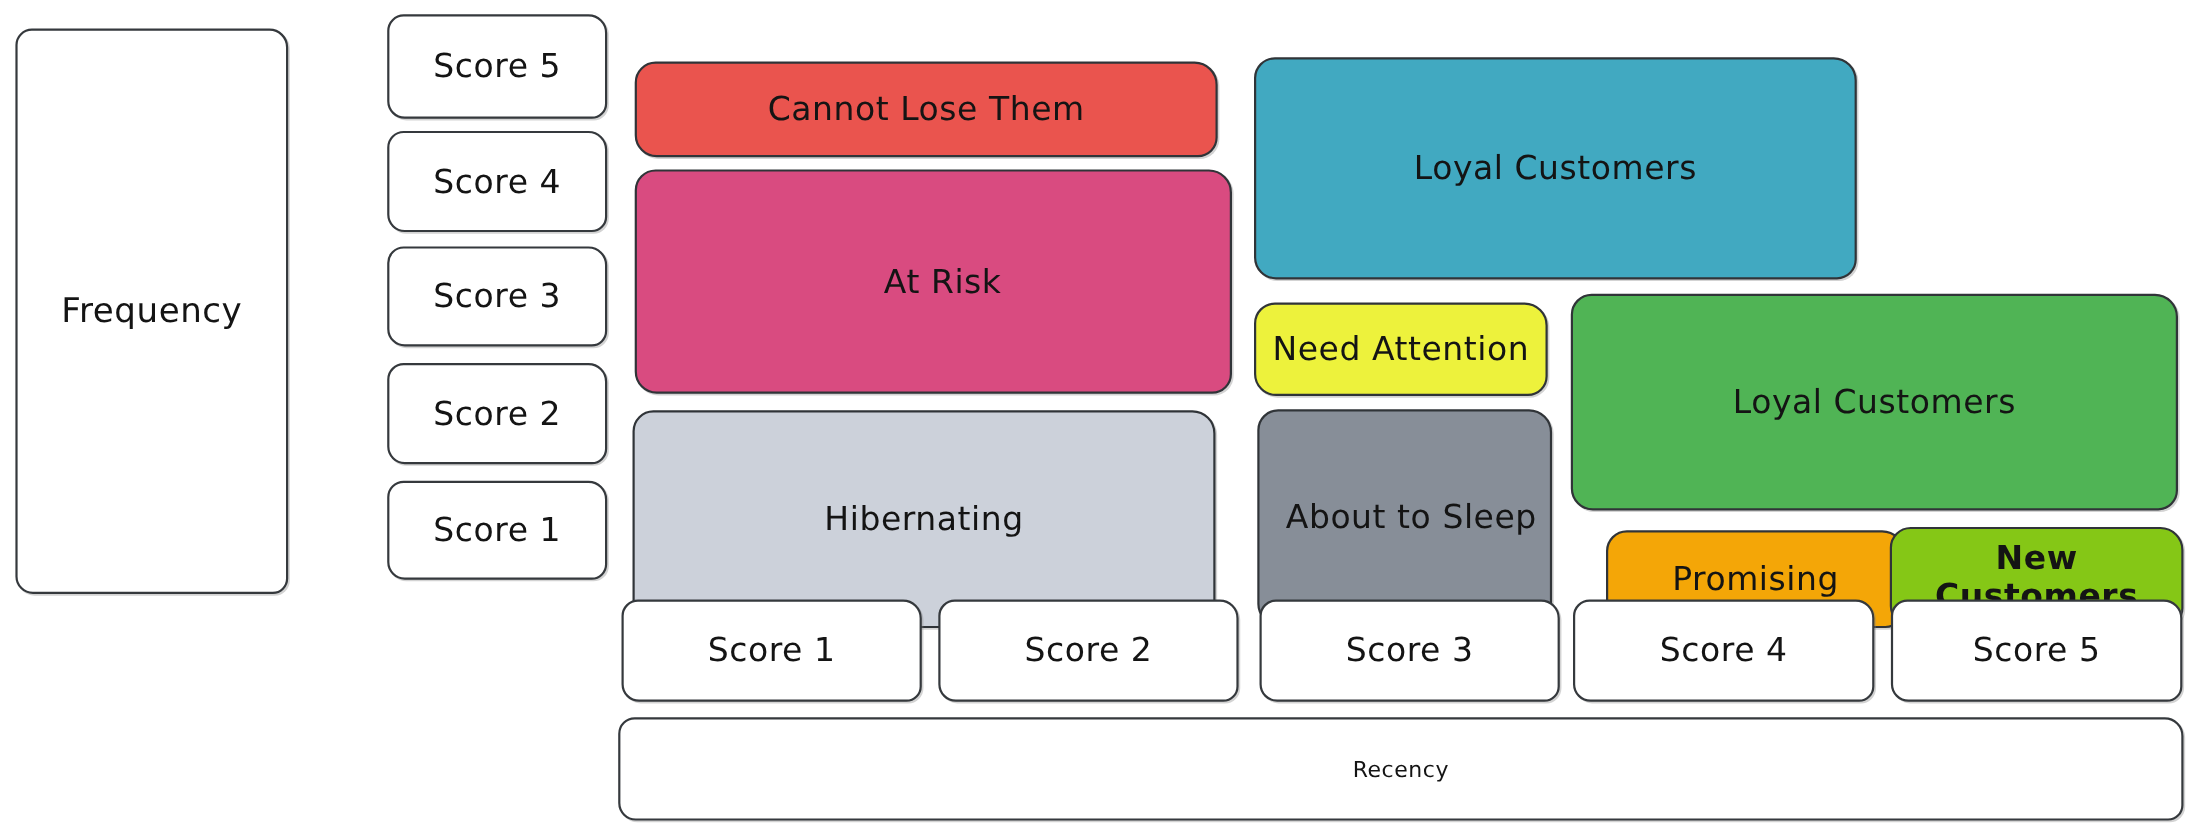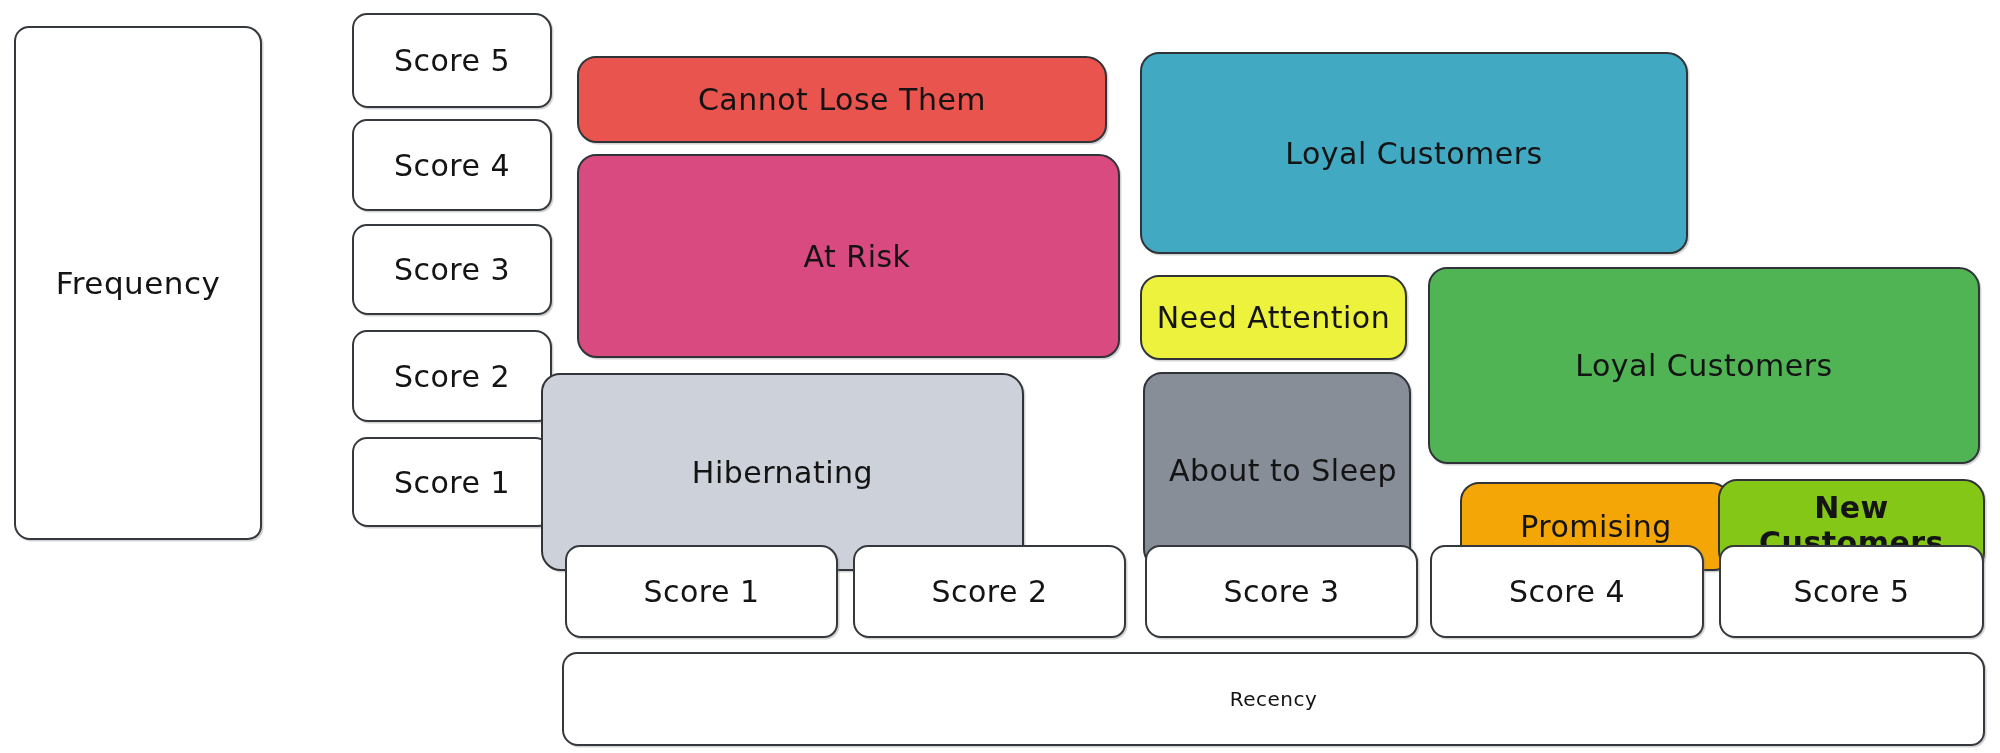--- a/index.html
+++ b/index.html
@@ -41,21 +41,21 @@
   .fs   { left: 352px; width: 200px; }
   .fs5  { top: 13px;  height: 95px; }
   .fs4  { top: 119px; height: 92px; }
   .fs3  { top: 224px; height: 91px; }
   .fs2  { top: 330px; height: 92px; }
   .fs1  { top: 437px; height: 90px; }
 
   
   .cannot-lose     { left: 577px;  top: 14px;  width: 530px; height: 87px;  }
   .at-risk         { left: 577px;  top: 112px; width: 543px; height: 204px; }
-  .hibernating     { left: 541px;  top: 331px; width: 483px; height: 198px; }
+  .hibernating     { left: 575px;  top: 331px; width: 530px; height: 198px; }
   .loyal-teal      { left: 1140px; top: 10px;  width: 548px; height: 202px; }
   .champions       { left: 1712px; top: 12px;  width: 266px; height: 200px; }
   .need-attention  { left: 1140px; top: 233px; width: 267px; height: 85px;  }
   .loyal-green     { left: 1428px; top: 225px; width: 552px; height: 197px; }
   .about-to-sleep  { left: 1143px; top: 330px; width: 268px; height: 197px; padding-left: 12px; }
   .promising       { left: 1460px; top: 440px; width: 272px; height: 89px;  }
   .new-customers   { left: 1718px; top: 437px; width: 267px; height: 92px; font-weight: bold;  }
 
   
   .rs   { top: 545px; height: 93px; }

